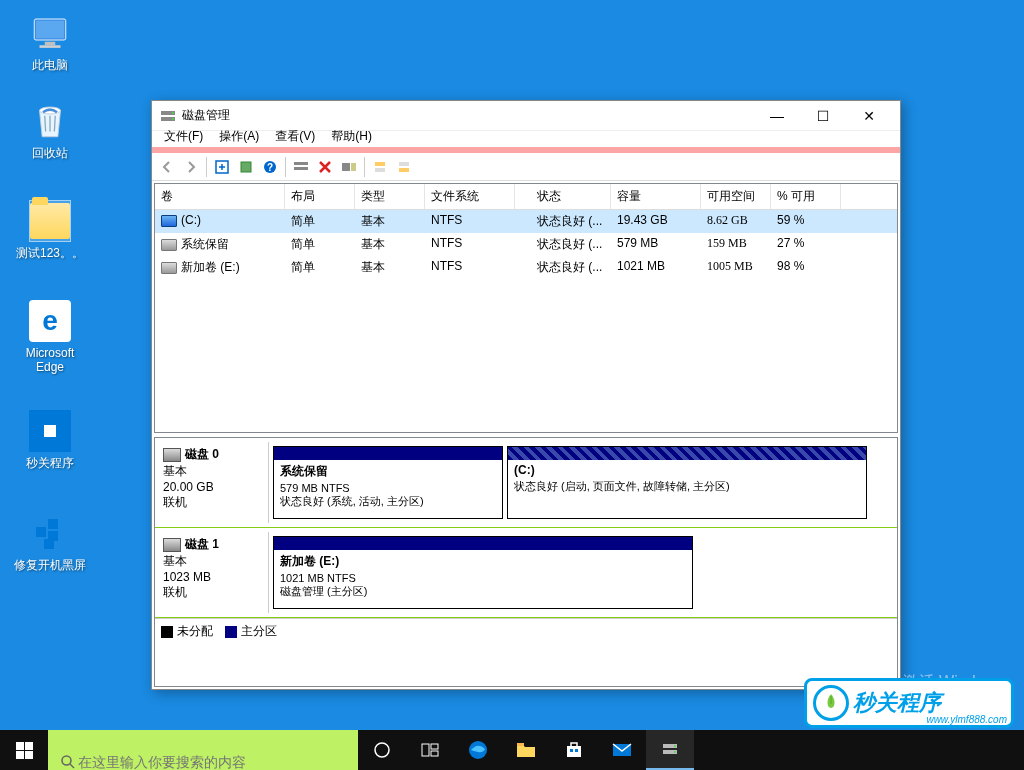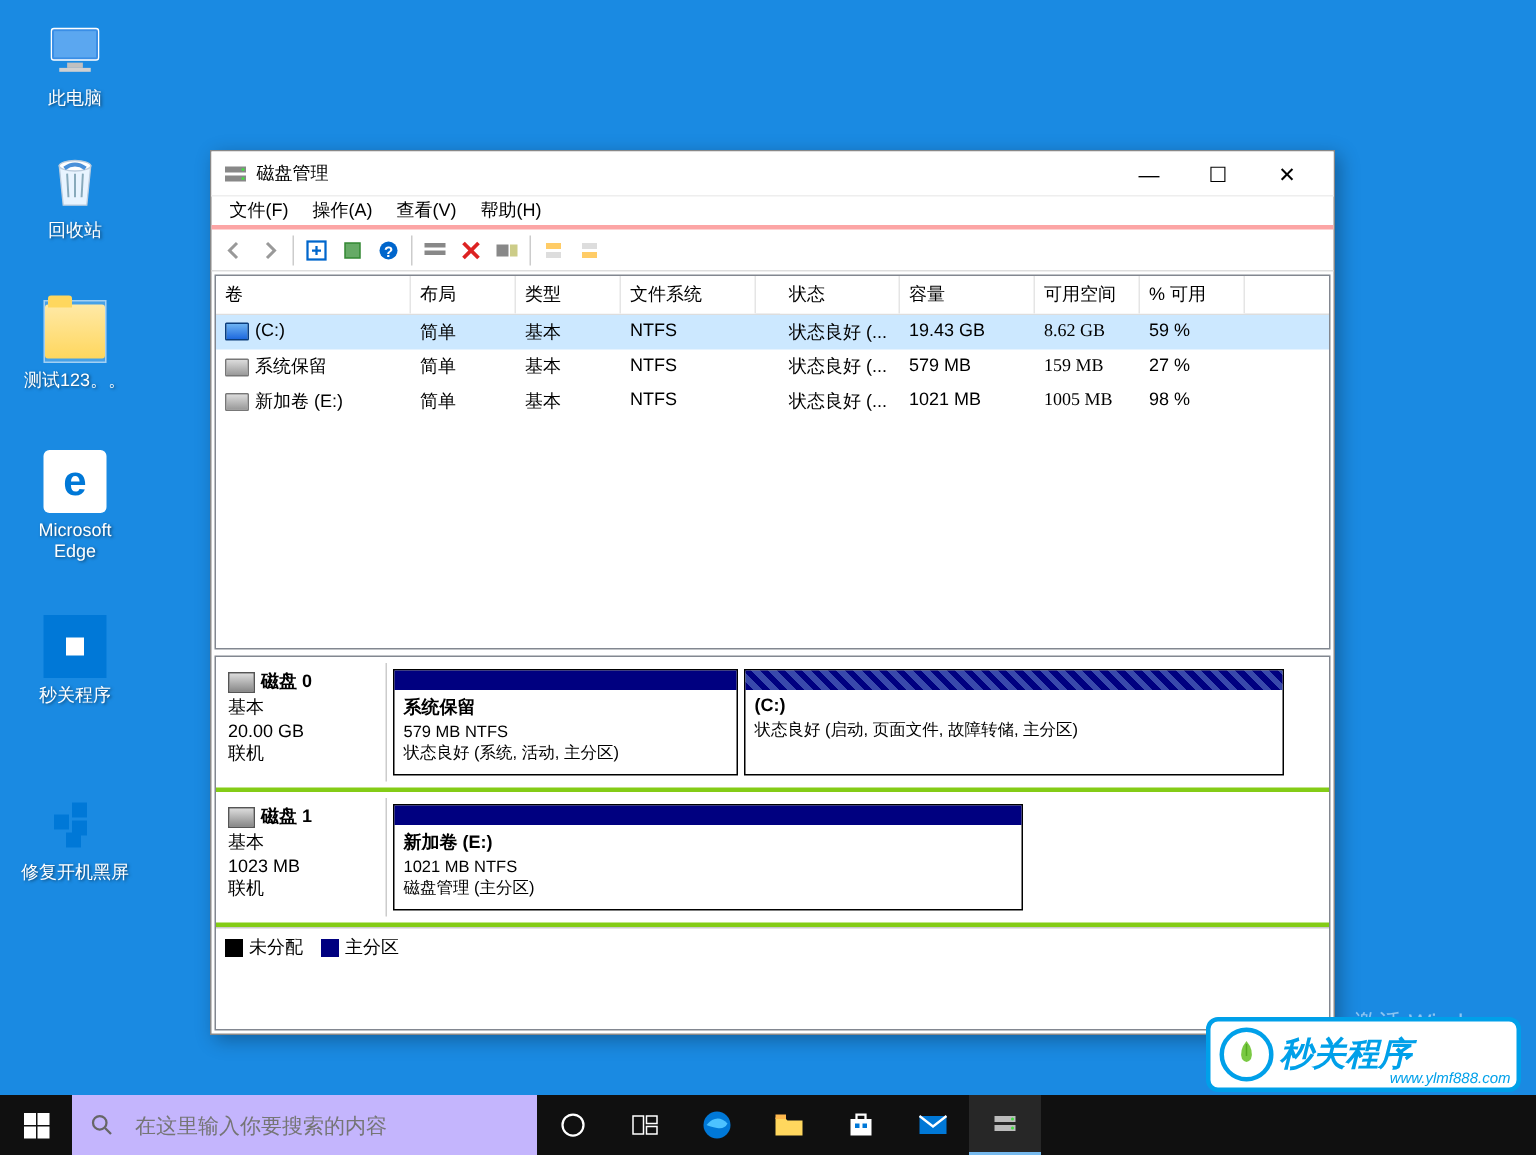--- a/index.html
+++ b/index.html
@@ -20,27 +20,27 @@
 .folder-icon { width: 42px; height: 36px; background: linear-gradient(#ffe9a6,#ffd75e); border-radius: 2px; position: relative; }
 .folder-icon::before { content:''; position:absolute; top:-6px; left:2px; width:16px; height:8px; background:#ffd75e; border-radius:2px 2px 0 0; }
 
 .edge-icon { width:42px; height:42px; background:#fff; border-radius:4px; display:flex; align-items:center; justify-content:center; color:#0078d7; font-size:28px; font-weight:bold; }
 
 .settings-icon { width:42px; height:42px; background:#0078d7; display:flex; align-items:center; justify-content:center; }
 
 .repair-icon { width:42px; height:42px; display:flex; align-items:center; justify-content:center; }
 
 
-.window { position:absolute; left:140px; top:100px; width:750px; height:590px; background:#fff; border:1px solid #888; box-shadow: 3px 3px 12px rgba(0,0,0,0.3); display:flex; flex-direction:column; }
+.window { position:absolute; left:151px; top:100px; width:750px; height:590px; background:#fff; border:1px solid #888; box-shadow: 3px 3px 12px rgba(0,0,0,0.3); display:flex; flex-direction:column; }
 .title-bar { height:30px; display:flex; align-items:center; padding:0 8px; background:#fff; border-bottom:1px solid #eee; }
 .title-bar .app-icon { width:16px; height:16px; margin-right:6px; }
 .title-bar .title { flex:1; font-size:12px; color:#000; }
 .title-bar .win-btn { width:46px; height:30px; display:flex; align-items:center; justify-content:center; cursor:pointer; font-size:14px; color:#000; }
 
-.menu-bar { height:22px; display:flex; align-items:center; padding:0 4px; font-size:12px; border-bottom:3px solid #fca5a5; }
+.menu-bar { height:22px; display:flex; align-items:flex-end; padding:0 4px; font-size:12px; border-bottom:6px solid #fca5a5; }
 .menu-bar .menu-item { padding:2px 8px; cursor:pointer; }
 
 .toolbar { height:28px; display:flex; align-items:center; padding:2px 4px; border-bottom:1px solid #ddd; gap:2px; }
 .toolbar .tb-btn { width:22px; height:22px; display:flex; align-items:center; justify-content:center; cursor:pointer; border:1px solid transparent; }
 .toolbar .sep { width:1px; height:20px; background:#ccc; margin:0 2px; }
 
 
 .volume-list { height:250px; border:1px solid #828790; margin:2px; background:#fff; overflow:auto; }
 .vl-header { display:flex; background:#fff; border-bottom:1px solid #ddd; font-size:12px; }
 .vl-header .col { padding:4px 6px; border-right:1px solid #e5e5e5; background:#fff; cursor:pointer; }
@@ -55,21 +55,21 @@
 .col-layout { width:70px; }
 .col-type { width:70px; }
 .col-fs { width:90px; }
 .col-status { width:80px;margin-left:16px; }
 .col-cap { width:90px; }
 .col-free { width:70px;font-family:Liberation Serif, serif; }
 .col-pct { width:70px; }
 
 
 .disk-panel { flex:1; border:1px solid #828790; margin:2px; background:#fff; overflow:auto; font-size:12px; }
-.disk-row { display:flex; border-bottom:3px solid #84cc16; min-height:90px; padding:4px; }
+.disk-row { display:flex; border-bottom:1px solid #84cc16; min-height:90px; padding:4px; }
 .disk-info { width:110px; padding:4px; border-right:1px solid #ccc; }
 .disk-info .disk-icon { display:inline-block; width:18px; height:14px; background:linear-gradient(#dcdcdc,#888); border:1px solid #555; margin-right:4px; vertical-align:middle; }
 .disk-info .disk-num { font-weight:bold; }
 .disk-parts { flex:1; display:flex; gap:4px; padding:4px; }
 .partition { border:1px solid #000; position:relative; padding:16px 6px 4px; }
 .partition .part-header { position:absolute; top:0; left:0; right:0; height:13px; background:#000080; }
 .partition.hatched .part-header { background: repeating-linear-gradient(45deg,#000080,#000080 4px,#3949ab 4px,#3949ab 8px); }
 .partition .part-name { font-weight:bold; margin-bottom:2px; }
 .partition .part-line { font-size:11px; }
 
@@ -86,21 +86,21 @@
 .brand { position:absolute; right:10px; bottom:42px; width:210px; height:50px; background:#fff; border:3px solid #00a0e9; border-radius:8px; display:flex; align-items:center; padding:2px 6px; }
 .brand .brand-icon { width:36px; height:36px; border:3px solid #00a0e9; border-radius:50%; display:flex; align-items:center; justify-content:center; margin-right:4px; }
 .brand .brand-text { color:#00a0e9; font-size:22px; font-weight:bold; font-style:italic; line-height:1; }
 .brand .brand-url { position:absolute; right:4px; bottom:0; font-size:10px; color:#00a0e9; font-style:italic; }
 
 
 .taskbar { position:absolute; bottom:0; left:0; right:0; height:40px; background:#101010; display:flex; align-items:center; }
 .start-btn { width:48px; height:40px; display:flex; align-items:center; justify-content:center; cursor:pointer; }
 .win-logo { display:grid; grid-template-columns:8px 8px; grid-template-rows:8px 8px; gap:1px; }
 .win-logo span { background:#fff; }
-.search-box { height:40px; flex:0 0 310px; background:#c4b5fd; display:flex; align-items:center; padding:0 12px; gap:14px; }
+.search-box { height:40px; flex:0 0 310px; background:#bef264; display:flex; align-items:flex-end; padding:0 12px; gap:2px; }
 .search-box input { border:none; outline:none; font-size:14px; flex:1; color:#666; background:transparent; }
 .task-icons { display:flex; align-items:center; height:40px; }
 .task-icons .ti { width:48px; height:40px; display:flex; align-items:center; justify-content:center; cursor:pointer; color:#fff; }
 .task-icons .ti.active { border-bottom:2px solid #76b9ed; background:#272727; }
 
 svg { display:block; }
 </style>
 </head>
 <body>
 
@@ -148,21 +148,21 @@
         <div class="settings-icon">
           <svg width="24" height="24" viewBox="0 0 24 24">
             <rect x="2" y="2" width="20" height="20" fill="#0078d7"></rect>
             <rect x="6" y="6" width="12" height="12" fill="#fff"></rect>
           </svg>
         </div>
       </div>
     <div class="label">秒关程序</div>
   </div>
 
-  <div class="desktop-icon" style="top:528px;left:12px">
+  <div class="desktop-icon" style="top:512px;left:12px">
     <div class="icon-img repair-icon">
       <svg width="40" height="40" viewBox="0 0 40 40">
           <rect x="6" y="14" width="10" height="10" fill="#0078d7"></rect>
           <rect x="18" y="6" width="10" height="10" fill="#0078d7"></rect>
           <rect x="18" y="18" width="10" height="10" fill="#0078d7"></rect>
           <rect x="14" y="26" width="10" height="10" fill="#0078d7"></rect>
         </svg>
     </div>
     <div class="label">修复开机黑屏</div>
   </div>

